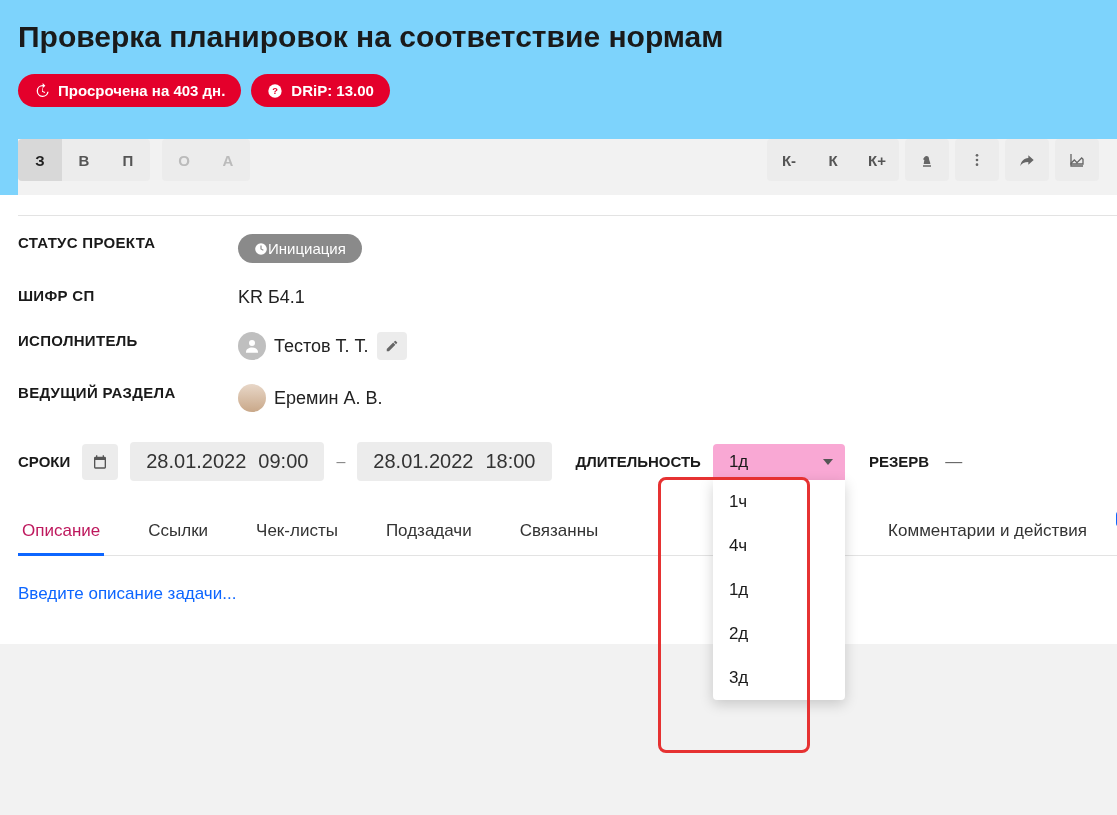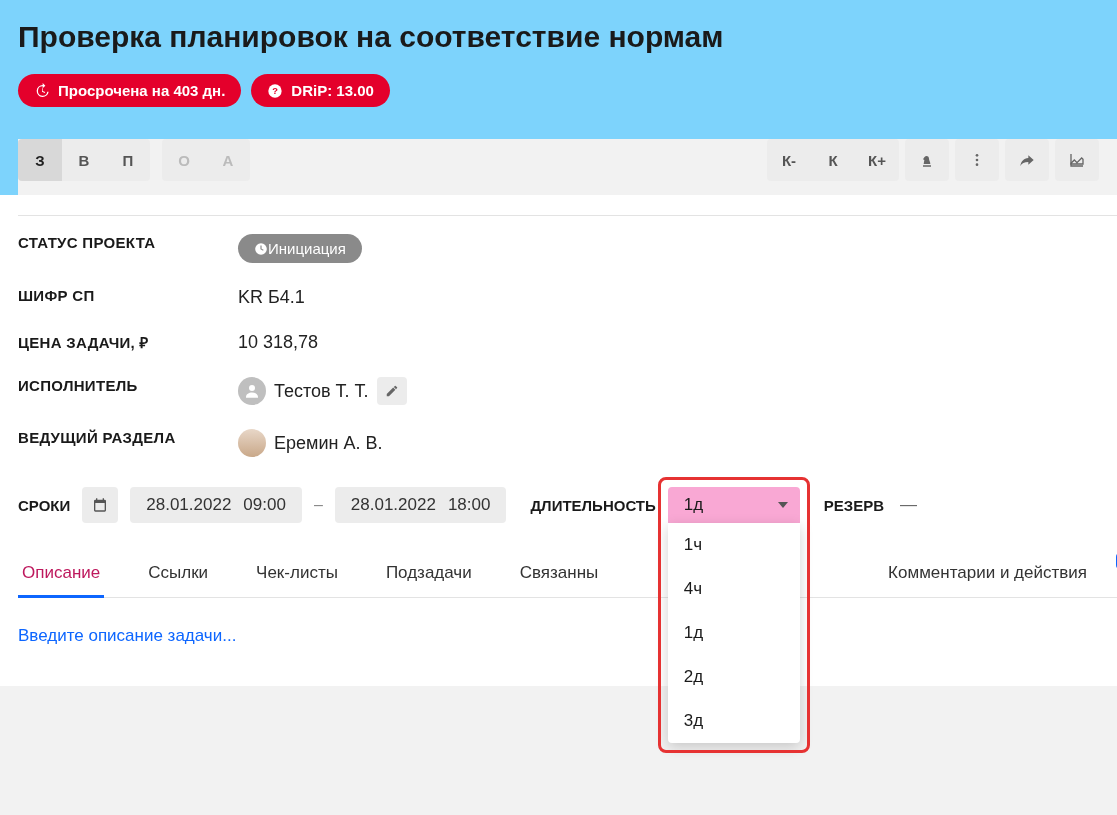--- a/index.html
+++ b/index.html
@@ -123,21 +123,21 @@
     flex-wrap:nowrap;
   }
   .dates-row .lbl { font-weight:700; font-size:15px; }
   .cal-btn {
     width:36px; height:36px; background:#ececec; border-radius:4px;
     display:flex; align-items:center; justify-content:center;
   }
   .cal-btn svg { width:16px; height:16px; fill:#555; }
   .date-chip {
     background:#ececec; border-radius:4px;
-    padding:8px 16px; font-size:17px; color:#333;
+    padding:8px 16px; font-size:20px; color:#333;
     display:flex; gap:12px;
   }
   .dash { color:#888; }
   .duration-select {
     position:relative;
     background:#f9a8d4;
     border-radius:4px 4px 0 0;
     padding:8px 40px 8px 16px;
     font-size:17px;
     width:132px;
@@ -293,24 +293,20 @@
         <span>Инициация</span>
       </div>
     </div>
   </div>
 
   <div class="kv-row">
     <div class="kv-label">ШИФР СП</div>
     <div class="kv-val">KR Б4.1</div>
   </div>
 
-  <div class="kv-row">
-    <div class="kv-label">ЦЕНА ЗАДАЧИ, ₽</div>
-    <div class="kv-val">10 318,78</div>
-  </div>
 
   <div class="kv-row">
     <div class="kv-label">ИСПОЛНИТЕЛЬ</div>
     <div class="kv-val">
       <div class="avatar">
         <svg viewBox="0 0 24 24">
             <circle cx="12" cy="8" r="4"></circle>
             <path d="M4 20c0-4 4-6 8-6s8 2 8 6v1H4v-1z"></path>
           </svg>
       </div>

